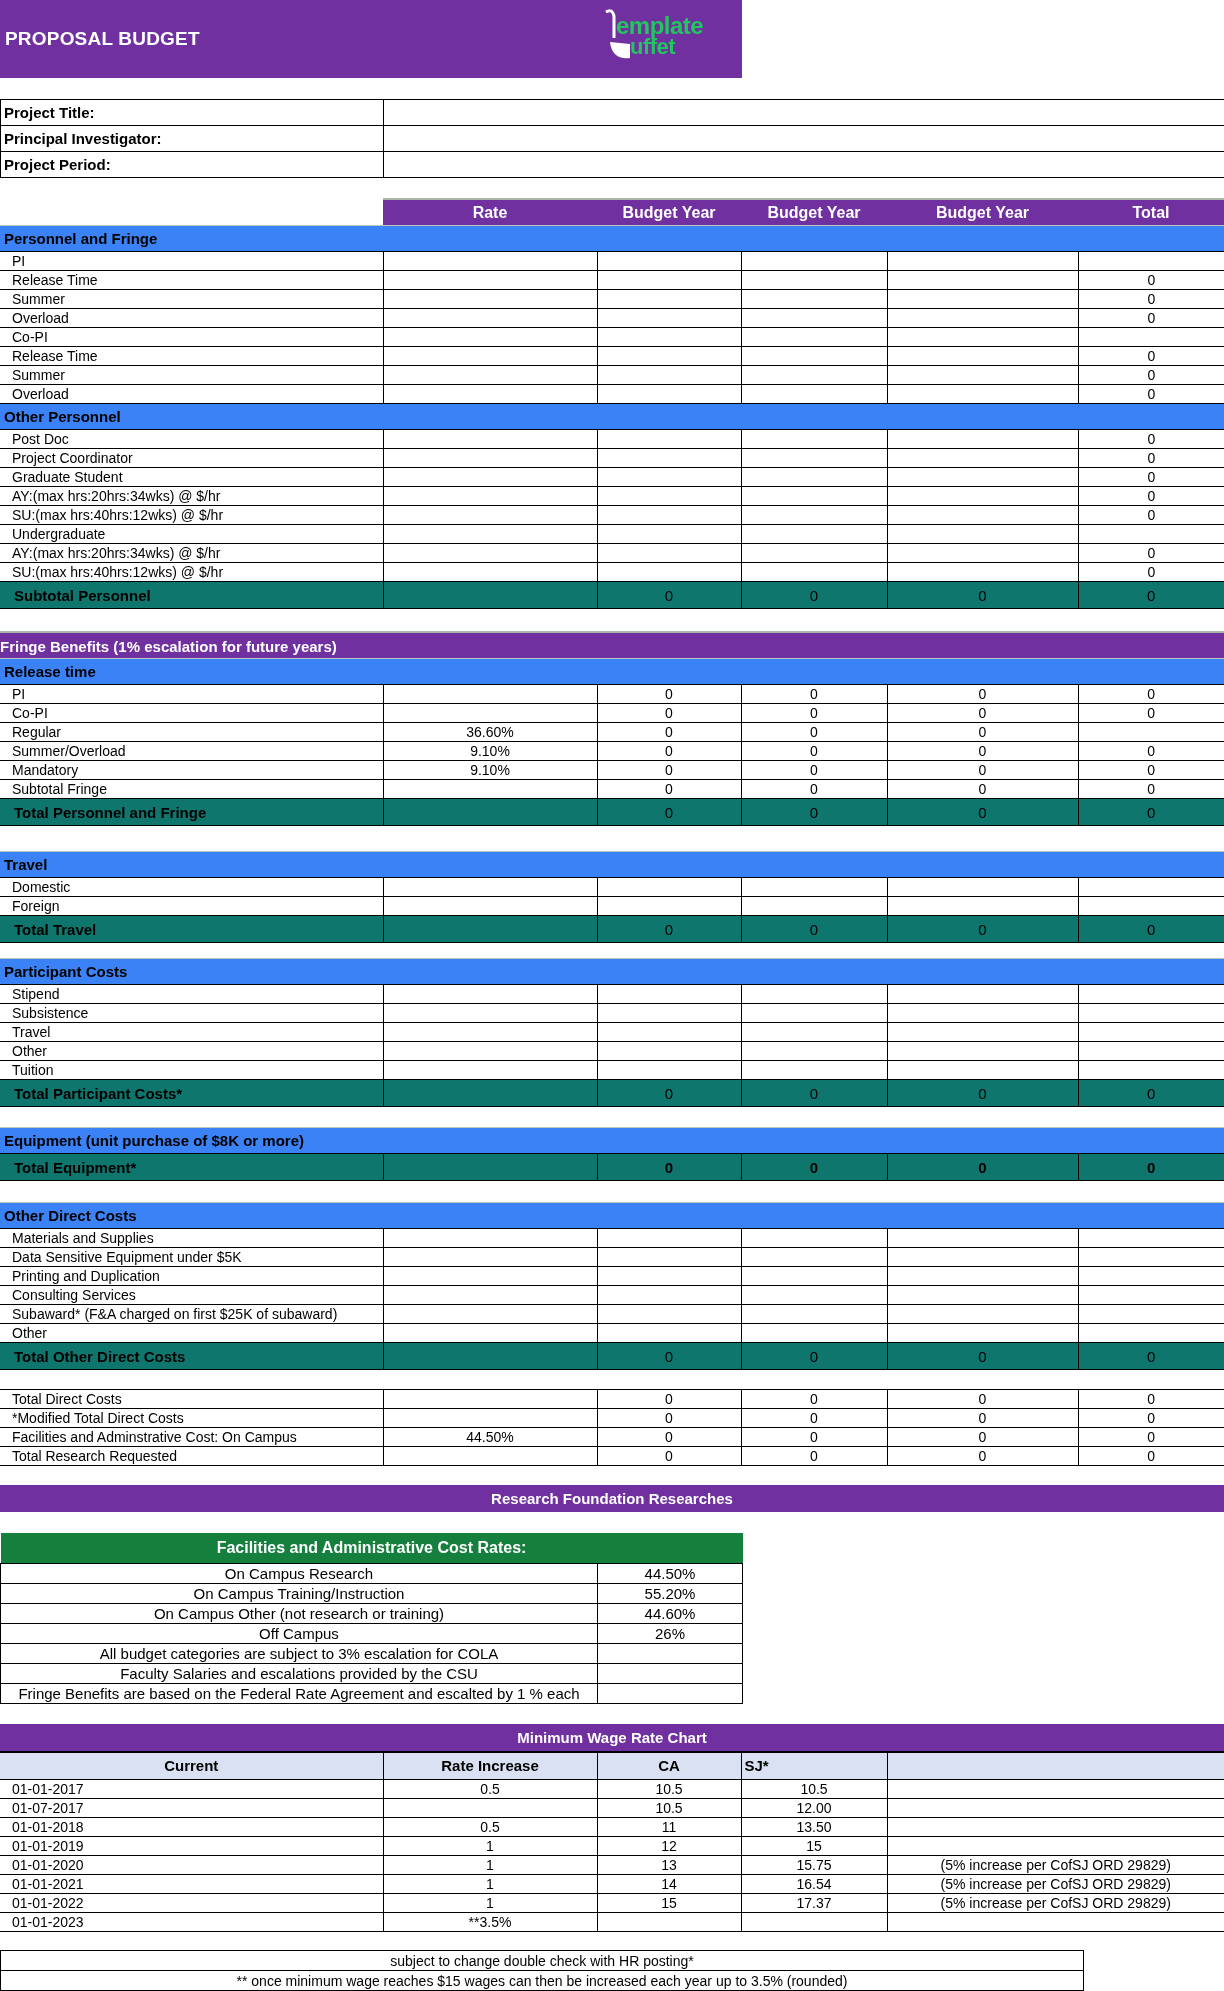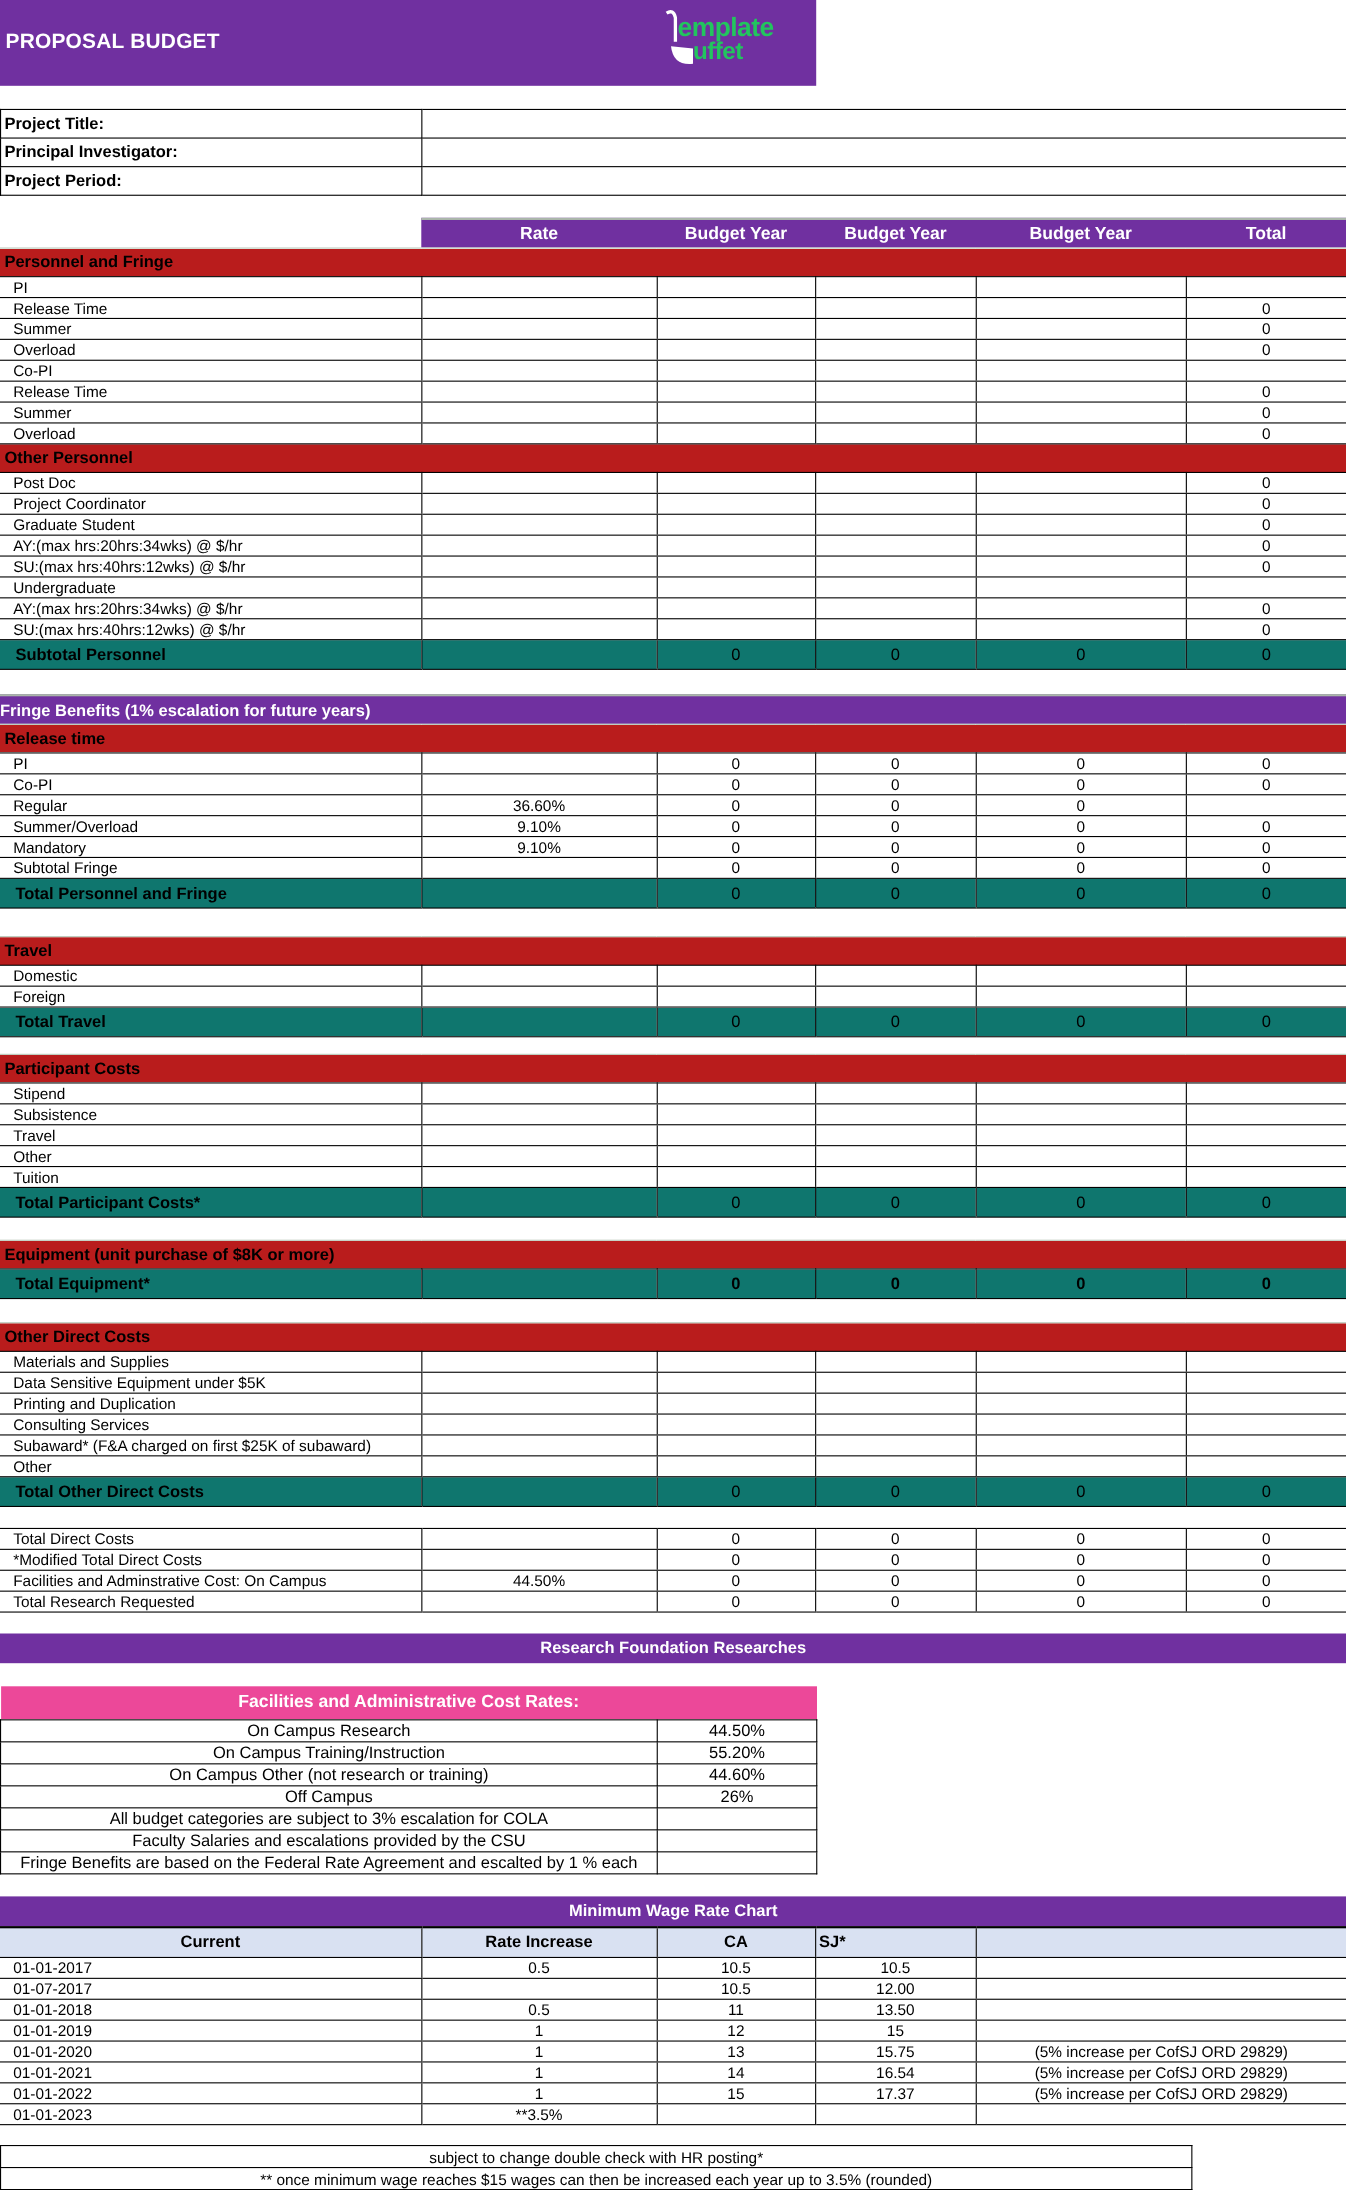--- a/index.html
+++ b/index.html
@@ -15,34 +15,34 @@
   td { font-size: 14px; height: 19px; padding: 0 3px; white-space: nowrap; overflow: hidden; }
 
   .info { left: 0; top: 99px; width: 1224px; }
   .info td { border: 1px solid #000; height: 26px; font-weight: bold; font-size: 15px; }
 
   .grid { left: 0; width: 1224px; }
   .grid td { border-top: 1px solid #000; border-bottom: 1px solid #000; }
   .grid td + td { border-left: 1px solid #000; }
   .grid td.num { text-align: center; }
   .grid td.lbl { padding-left: 12px; }
-  .grid tr.sec td { background: #b91c1c; font-weight: bold; font-size: 15px; height: 26px; padding-left: 4px; border-left: none; border-top: 1px solid #b9c8b9; }
+  .grid tr.sec td { background: #3b82f6; font-weight: bold; font-size: 15px; height: 26px; padding-left: 4px; border-left: none; border-top: 1px solid #b9c8b9; }
   .grid tr.tot td { background: #0f766e; font-weight: bold; font-size: 15px; height: 27px; }
   .grid tr.tot td.lbl { padding-left: 14px; }
   .grid tr.tot td.num { font-weight: normal; }
   .grid tr.tot.boldnum td.num { font-weight: bold; }
 
   .hdr { position: absolute; left: 383px; top: 198px; width: 841px; height: 27px; background: #7030a0; display: flex; border-top: 2px solid #aab6aa; }
   .hdr div { color: #fff; font-weight: bold; font-size: 16px; text-align: center; line-height: 25px; }
 
   .purple-bar { position: absolute; background: #7030a0; color: #fff; font-weight: bold; font-size: 15px; }
 
   .rates { left: 0; width: 742px; }
   .rates td { border: 1px solid #000; text-align: center; font-size: 15px; height: 20px; }
-  .rates tr.rh td { background: #ec4899; color: #fff; font-weight: bold; font-size: 16px; height: 30px; border: none; }
+  .rates tr.rh td { background: #15803d; color: #fff; font-weight: bold; font-size: 16px; height: 30px; border: none; }
 
   .wage { left: 0; width: 1224px; }
   .wage td { border-top: 1px solid #000; border-bottom: 1px solid #000; font-size: 14px; height: 19px; }
   .wage td + td { border-left: 1px solid #000; }
   .wage tr.wh td { background: #d9e1f2; font-weight: bold; font-size: 15px; height: 27px; text-align: center; border-top: 2px solid #000; }
   .wage td.c { text-align: center; }
   .wage td.l { padding-left: 12px; }
 
   .notes { left: 0; width: 1084px; }
   .notes td { border: 1px solid #000; text-align: center; font-size: 14px; height: 20px; }

